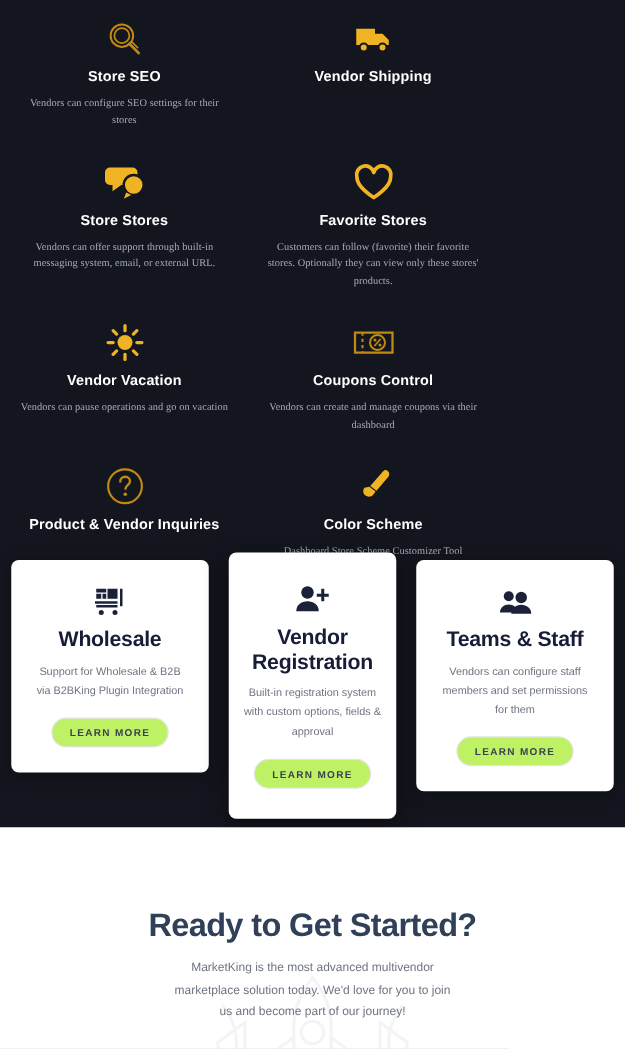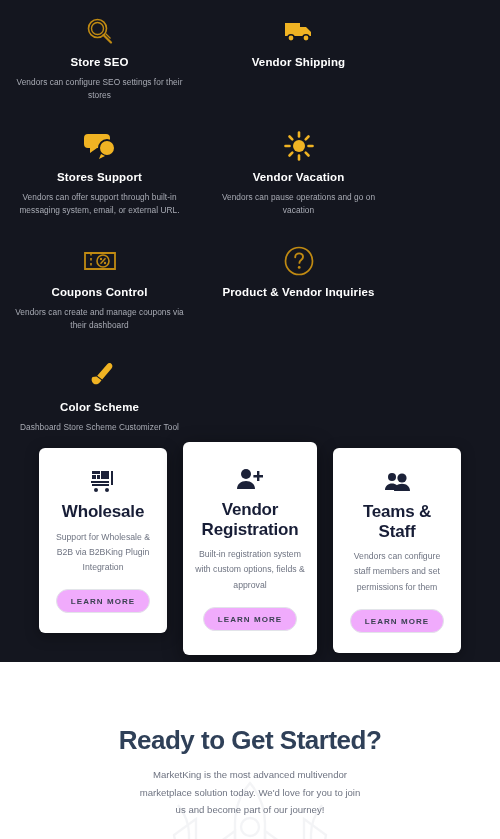--- a/index.html
+++ b/index.html
@@ -50,20 +50,21 @@
     letter-spacing: .15px;
     margin-bottom: 8px;
   }
   .feature-desc {
     color: #a8abb4;
     font-size: 8.3px;
     line-height: 1.62;
     letter-spacing: .05px;
     max-width: 216px;
     margin: 0 auto;
+    font-family: Liberation Serif, serif;
   }
 
   
   .row1 .feature-icon { height: 44px; }
 
   
   .cards {
     position: absolute;
     left: 0; top: 448px;
     width: 500px;
@@ -72,21 +73,21 @@
     align-items: flex-start;
     gap: 16px;
   }
   .card {
     background: #ffffff;
     border-radius: 6px;
     text-align: center;
     padding: 18px 12px 20px 12px;
     box-shadow: 0 3px 14px rgba(0,0,0,.35);
   }
-  .card.small { width: 128px; }
+  .card.small { width: 158px; }
   .card.featured {
     width: 134px;
     padding: 22px 12px 24px 12px;
     margin-top: -6px;
     box-shadow: 0 5px 20px rgba(0,0,0,.45);
   }
   .card-icon {
     height: 30px;
     display: flex;
     align-items: center;
@@ -112,21 +113,21 @@
   }
   .learn-more {
     display: inline-block;
     border: 1px solid #e2e4e9;
     border-radius: 40px;
     padding: 7px 14px 6px 14px;
     font-size: 8px;
     font-weight: bold;
     letter-spacing: 1.05px;
     color: #3b4152;
-    background: #f0abfc;
+    background: #bef264;
     cursor: pointer;
   }
 
   
   .cta {
     position: absolute;
     left: 0; top: 662px;
     width: 500px; height: 203px;
     background: #ffffff;
     overflow: hidden;
@@ -195,24 +196,33 @@
       </div>
 
       <div class="feature" style="padding-top:14px;">
         <div class="feature-icon">
           <svg width="36" height="32" viewBox="0 0 36 32" fill="none">
             <path d="M5 4h18a4 4 0 0 1 4 4v6a4 4 0 0 1-4 4h-9l-7 5v-5H5a4 4 0 0 1-4-4V8a4 4 0 0 1 4-4z" fill="#f0b323" transform="translate(1,0)"></path>
             <circle cx="25" cy="18" r="8" fill="#f0b323" stroke="#14161f" stroke-width="2"></circle>
             <path d="M19 24l-2 5 6-3z" fill="#f0b323"></path>
           </svg>
         </div>
-        <div class="feature-title">Stores Support</div>
+        <div class="feature-title">Store Stores</div>
         <div class="feature-desc">Vendors can offer support through built-in messaging system, email, or external URL.</div>
       </div>
 
+      <div class="feature" style="padding-top:14px;">
+        <div class="feature-icon">
+          <svg width="34" height="30" viewBox="0 0 34 30" fill="none">
+            <path d="M17 27S3.5 19 3.5 10.5A6.5 6.5 0 0 1 17 7a6.5 6.5 0 0 1 13.5 3.5C30.5 19 17 27 17 27z" stroke="#f0b323" stroke-width="3" stroke-linejoin="round" fill="none"></path>
+          </svg>
+        </div>
+        <div class="feature-title">Favorite Stores</div>
+        <div class="feature-desc">Customers can follow (favorite) their favorite stores. Optionally they can view only these stores' products.</div>
+      </div>
 
       <div class="feature" style="padding-top:14px;">
         <div class="feature-icon">
           <svg width="32" height="32" viewBox="0 0 32 32" fill="none">
             <circle cx="16" cy="16" r="6" fill="#f0b323"></circle>
             <g stroke="#f0b323" stroke-width="2.6" stroke-linecap="round">
               <line x1="16" y1="2.5" x2="16" y2="6.5"></line>
               <line x1="16" y1="25.5" x2="16" y2="29.5"></line>
               <line x1="2.5" y1="16" x2="6.5" y2="16"></line>
               <line x1="25.5" y1="16" x2="29.5" y2="16"></line>

